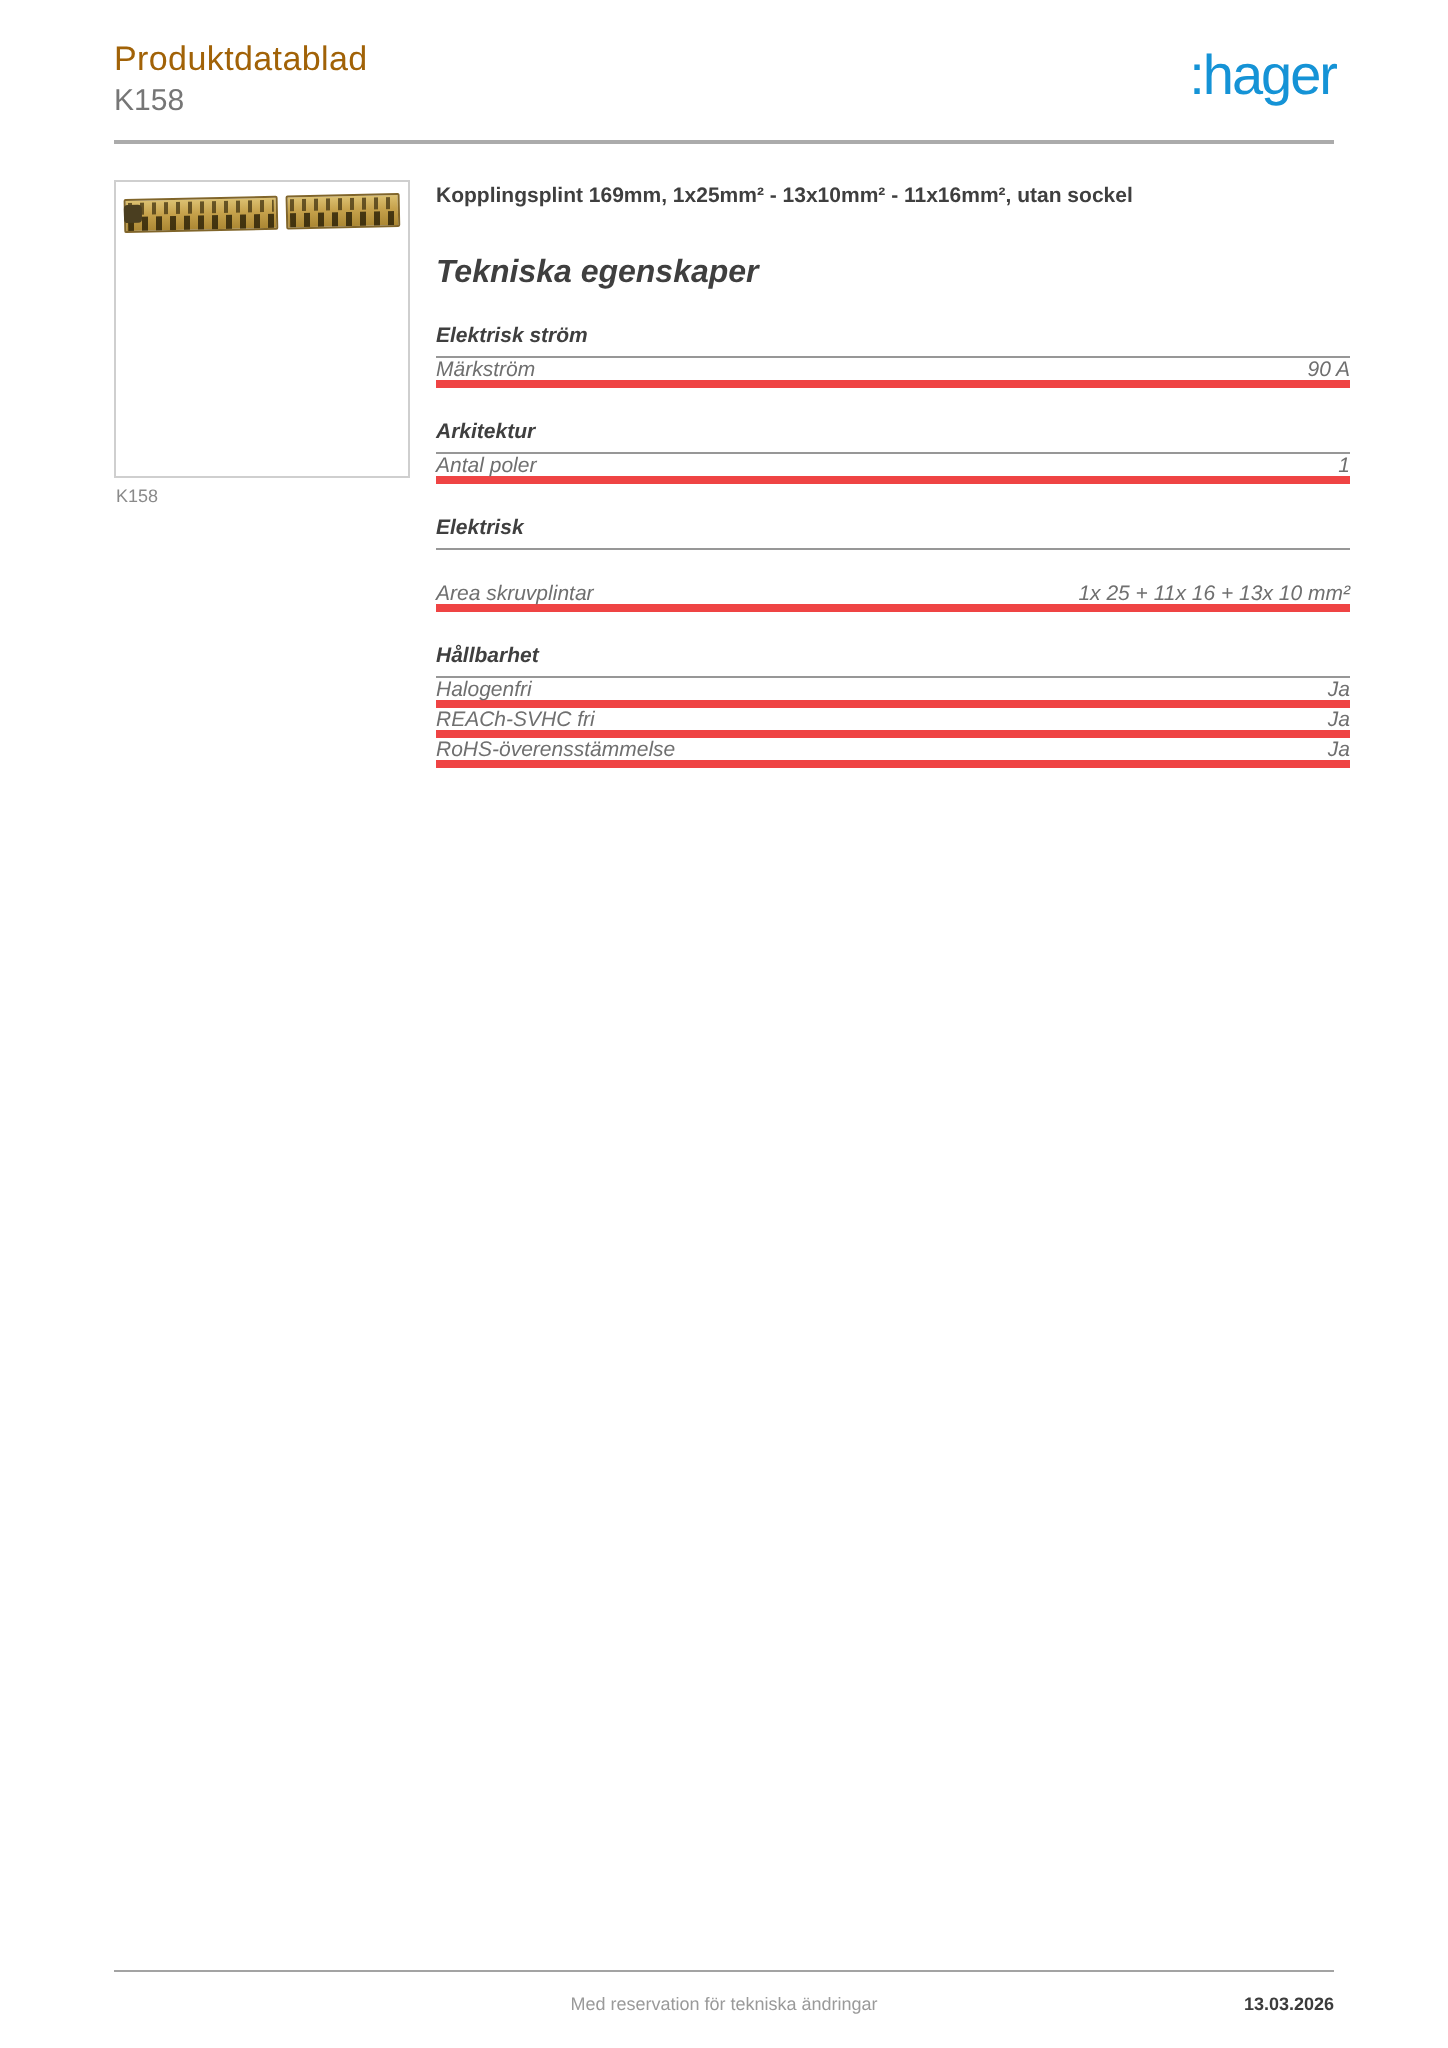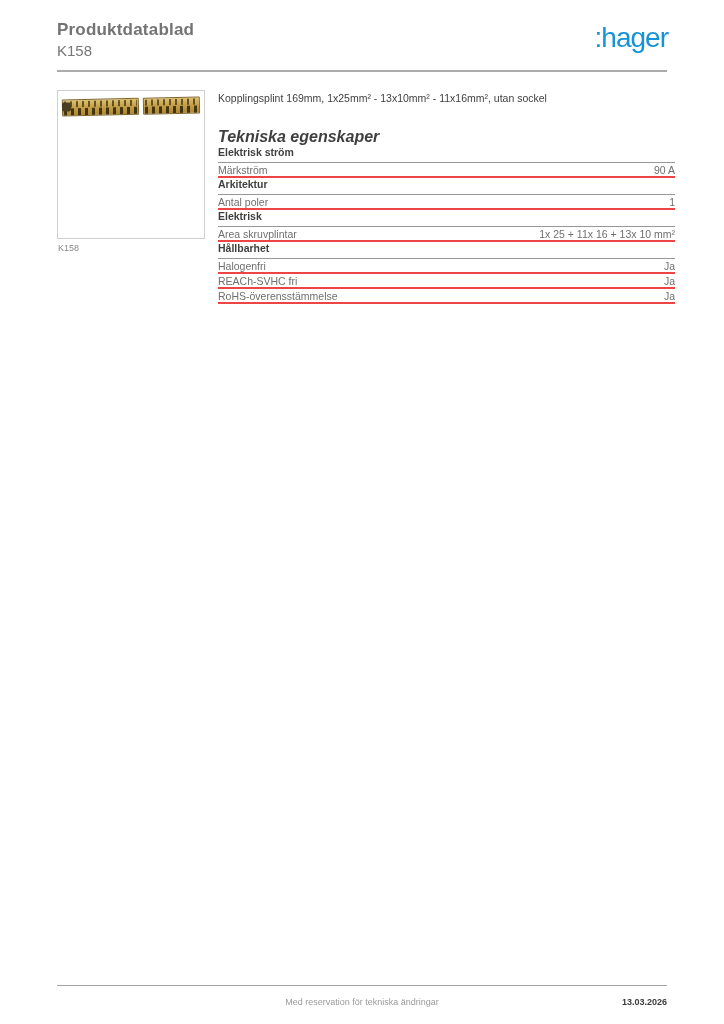--- a/index.html
+++ b/index.html
@@ -7,21 +7,21 @@
   body {
     position: relative;
     background: #ffffff;
     font-family: "Liberation Sans", sans-serif;
     color: #3f3f3f;
     overflow: hidden;
   }
 
   
   .page-header { position: absolute; left: 57px; top: 20px; }
-  .page-title { font-size: 17px; font-weight: bold; color: #737373; letter-spacing: 0.2px; }
+  .page-title { font-size: 17px; font-weight: normal; color: #a16207; letter-spacing: 0.2px; }
   .page-subtitle { font-size: 15px; color: #767676; margin-top: 2px; }
   .brand-logo {
     position: absolute; right: 56px; top: 22px;
     font-size: 28px; font-weight: normal; color: #1593d6;
     letter-spacing: -1px;
   }
   .header-rule {
     position: absolute; left: 57px; top: 70px;
     width: 610px; height: 2px; background: #ababab;
   }
@@ -58,32 +58,32 @@
     position: absolute; left: 0; top: 3px; width: 9px; height: 9px;
     background: #4a3e20; border-radius: 2px; z-index: 2;
   }
   .image-label {
     position: absolute; left: 58px; top: 243px;
     font-size: 9px; color: #8a8a8a;
   }
 
   
   .content { position: absolute; left: 218px; top: 92px; width: 457px; }
-  .product-title { font-size: 10.5px; font-weight: normal; color: #3f3f3f; line-height: 13px; }
+  .product-title { font-size: 10.5px; font-weight: bold; color: #3f3f3f; line-height: 13px; }
   .tech-title { font-size: 16px; font-weight: bold; color: #3f3f3f; margin-top: 23px; font-style: italic; }
 
-  .spec-section { margin-top: 0; }
+  .spec-section { margin-top: 16px; font-style: italic; }
   .spec-section:first-of-type { margin-top: 18px; }
   .spec-heading {
     font-size: 10.5px; font-weight: bold; color: #3f3f3f;
     padding-bottom: 4px; border-bottom: 1.5px solid #979797;
   }
   .spec-row {
     display: flex; justify-content: space-between; align-items: center;
-    height: 15px; border-bottom: 2px solid #ef4444;
+    height: 15px; border-bottom: 4px solid #ef4444;
     font-size: 10.5px; color: #6f6f6f;
   }
   .spec-label { white-space: nowrap; }
   .spec-value { white-space: nowrap; text-align: right; }
 
   
   .footer-rule {
     position: absolute; left: 57px; top: 985px;
     width: 610px; height: 1px; background: #a3a3a3;
   }

